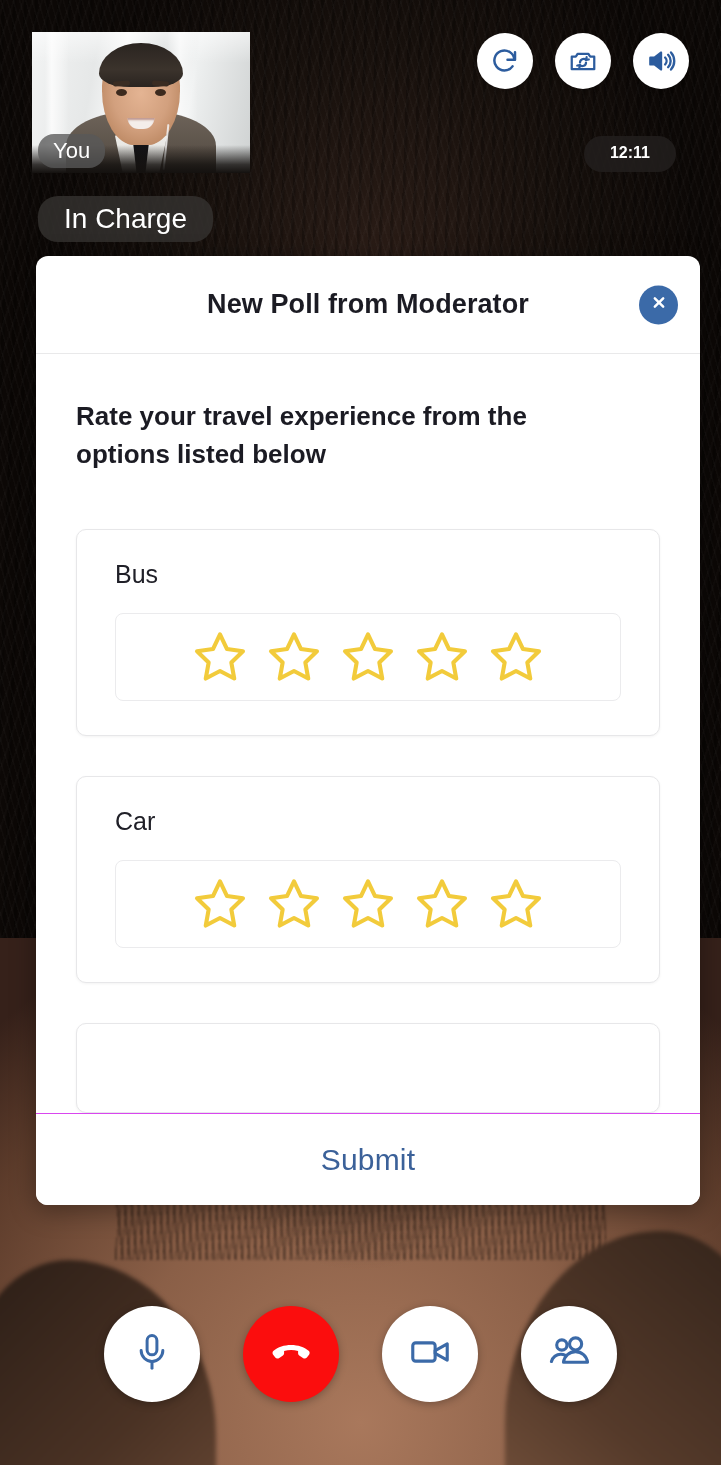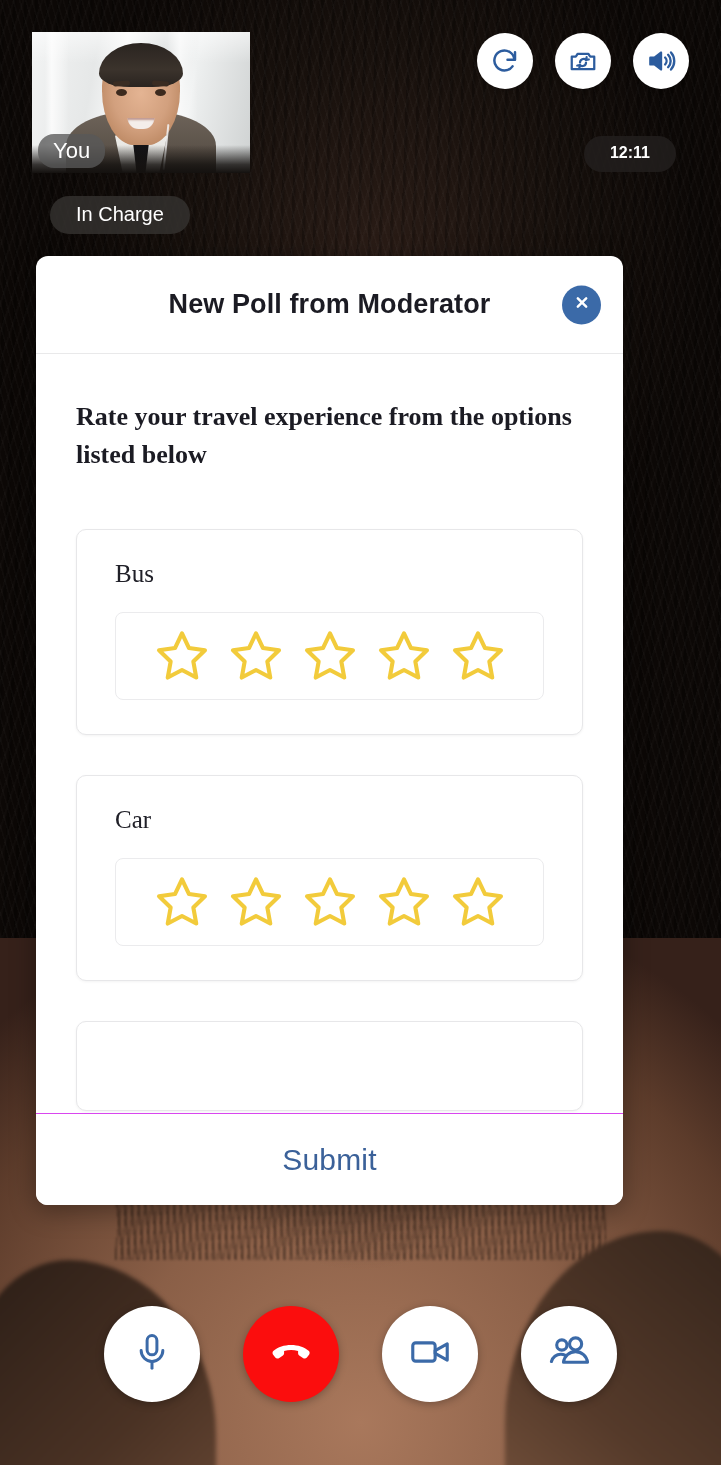--- a/index.html
+++ b/index.html
@@ -193,25 +193,25 @@
     left: 38px; top: 134px;
     padding: 5px 15px 6px;
     background: rgba(88,88,88,.78);
     color: #ffffff;
     font-size: 22px;
     border-radius: 16px;
     line-height: 1.05;
   }
   .badge-incharge {
     position: absolute;
-    left: 50px; top: 196px;
+    left: 38px; top: 196px;
     padding: 8px 26px 9px;
     background: rgba(52,50,48,.82);
     color: #ffffff;
-    font-size: 20px;
+    font-size: 28px;
     border-radius: 20px;
     line-height: 1.05;
   }
   .timer-pill {
     position: absolute;
     right: 45px; top: 136px;
     padding: 9px 26px 10px;
     background: rgba(34,31,29,.85);
     color: #ffffff;
     font-size: 16px;
@@ -235,21 +235,21 @@
     align-items: center;
     justify-content: center;
     box-shadow: 0 1px 5px rgba(0,0,0,.22);
   }
   .round-btn svg { display: block; }
 
   
   .modal {
     position: absolute;
     left: 36px; top: 256px;
-    width: 587px; height: 949px;
+    width: 664px; height: 949px;
     background: #ffffff;
     border-radius: 12px;
     box-shadow: 0 6px 26px rgba(0,0,0,.35);
     display: flex;
     flex-direction: column;
     overflow: hidden;
   }
   .modal-header {
     position: relative;
     height: 98px;
@@ -275,21 +275,20 @@
     display: flex;
     align-items: center;
     justify-content: center;
   }
 
   .modal-body {
     flex: 1 1 auto;
     padding: 44px 40px 0;
     overflow: hidden;
     position: relative;
-    font-family: Liberation Serif, serif;
   }
   .poll-question {
     font-size: 26px;
     font-weight: bold;
     line-height: 1.45;
     color: #1b1b23;
     margin-bottom: 56px;
     max-width: 530px;
   }
   .rating-card {

